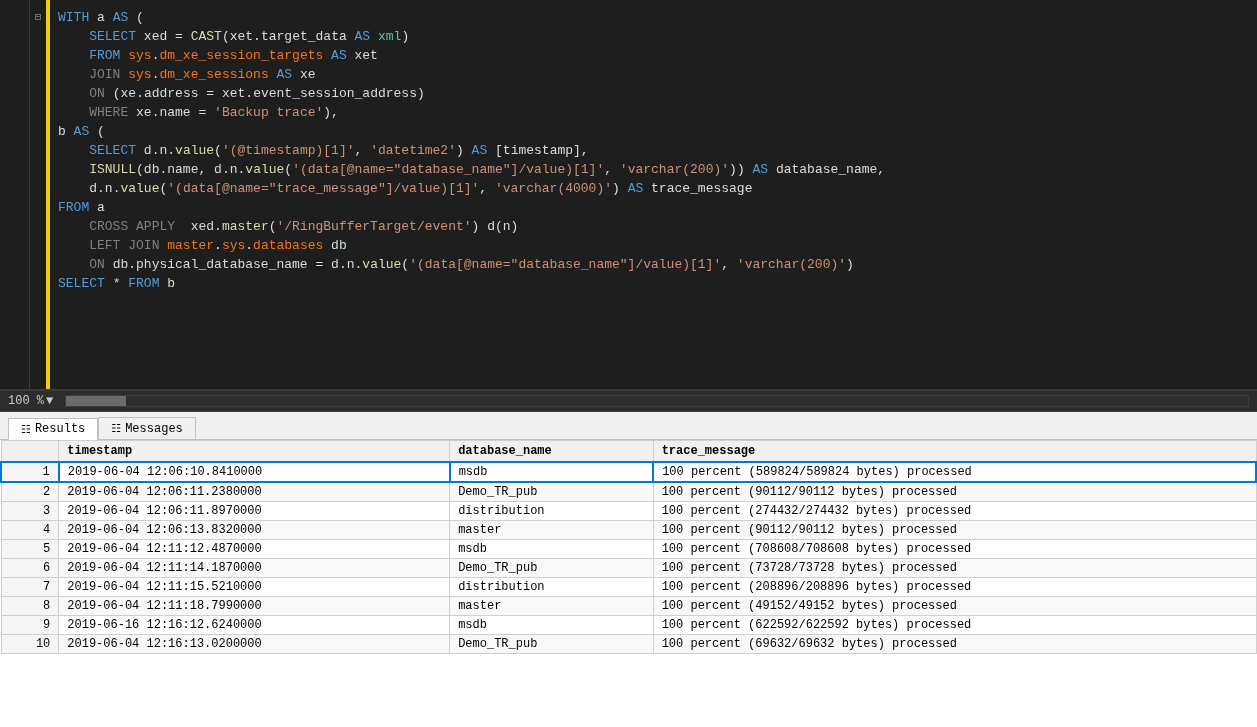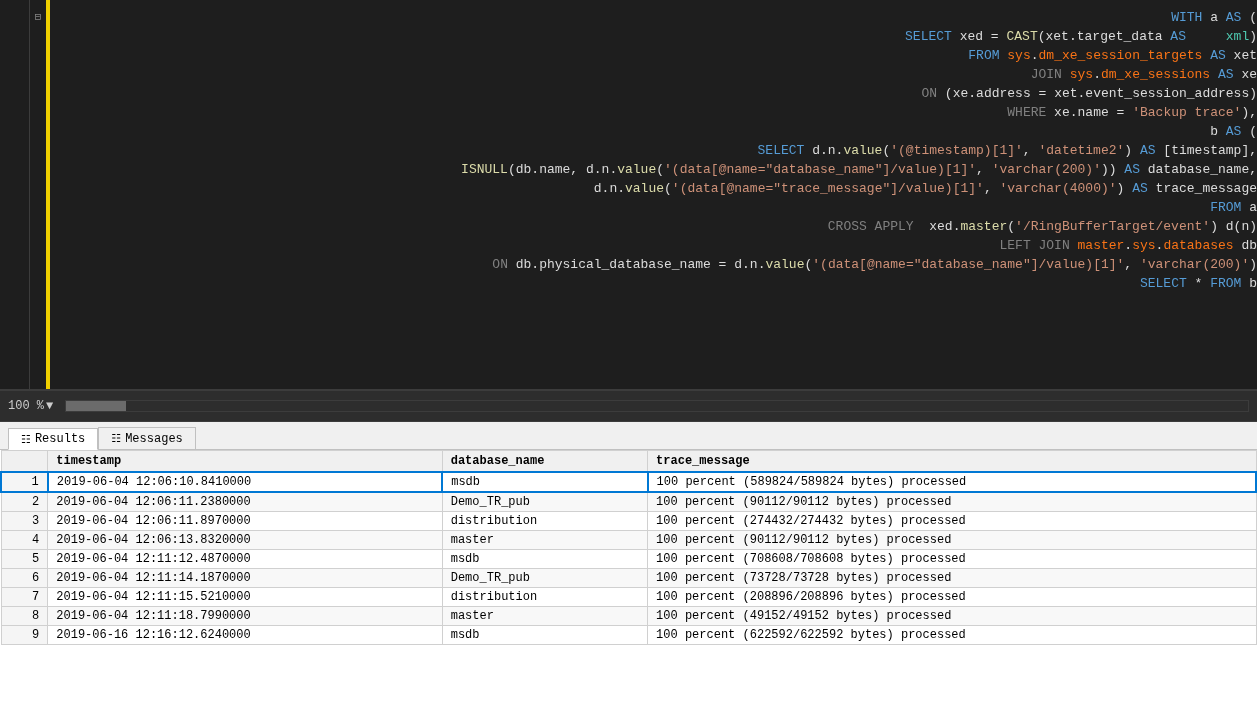--- a/index.html
+++ b/index.html
@@ -55,36 +55,35 @@
       flex-shrink: 0;
     }
 
     .code-lines {
       flex: 1;
       padding: 8px 0 8px 8px;
       line-height: 19px;
       white-space: pre;
       overflow-x: auto;
       font-size: 13px;
-      text-align: right;
     }
 
     
     .kw { color: #569cd6; } 
     .fn { color: #dcdcaa; } 
     .str { color: #ce9178; } 
     .ident { color: #f97316; } 
-    .type { color: #4ec9b0; margin-left: 32px; } 
+    .type { color: #4ec9b0; } 
     .plain { color: #dcdcdc; }
     .gray { color: #808080; }
 
     
     .status-bar {
       background: #2d2d2d;
-      height: 32px;
+      height: 22px;
       display: flex;
       align-items: center;
       padding: 0 8px;
       border-top: 1px solid #3c3c3c;
       border-bottom: 1px solid #3c3c3c;
       gap: 8px;
     }
 
     .zoom-display {
       color: #cccccc;
@@ -316,16 +315,22 @@
             <td>2019-06-04 12:11:18.7990000</td>
             <td>master</td>
             <td>100 percent (49152/49152 bytes) processed</td>
           </tr>
           <tr>
             <td class="row-num">9</td>
             <td>2019-06-16 12:16:12.6240000</td>
             <td>msdb</td>
             <td>100 percent (622592/622592 bytes) processed</td>
           </tr>
+          <tr>
+            <td class="row-num">10</td>
+            <td>2019-06-04 12:16:13.0200000</td>
+            <td>Demo_TR_pub</td>
+            <td>100 percent (69632/69632 bytes) processed</td>
+          </tr>
         </tbody>
     </table>
   </div>
 </div>
 
 </body></html>

